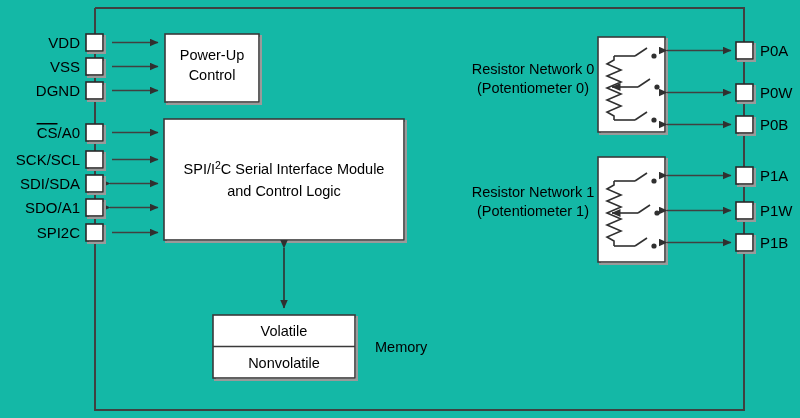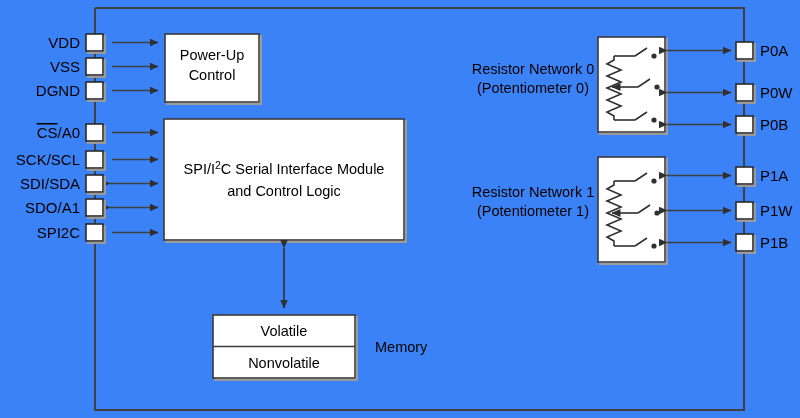--- a/index.html
+++ b/index.html
@@ -4,21 +4,21 @@
 <style>
   html, body {
     margin: 0;
     padding: 0;
     background: #ffffff;
   }
   #canvas {
     position: relative;
     width: 800px;
     height: 418px;
-    background: #3b82f6;
+    background: #14b8a6;
     font-family: "Liberation Sans", sans-serif;
     overflow: hidden;
   }
   svg.diagram {
     position: absolute;
     left: 0;
     top: 0;
     width: 800px;
     height: 418px;
   }

